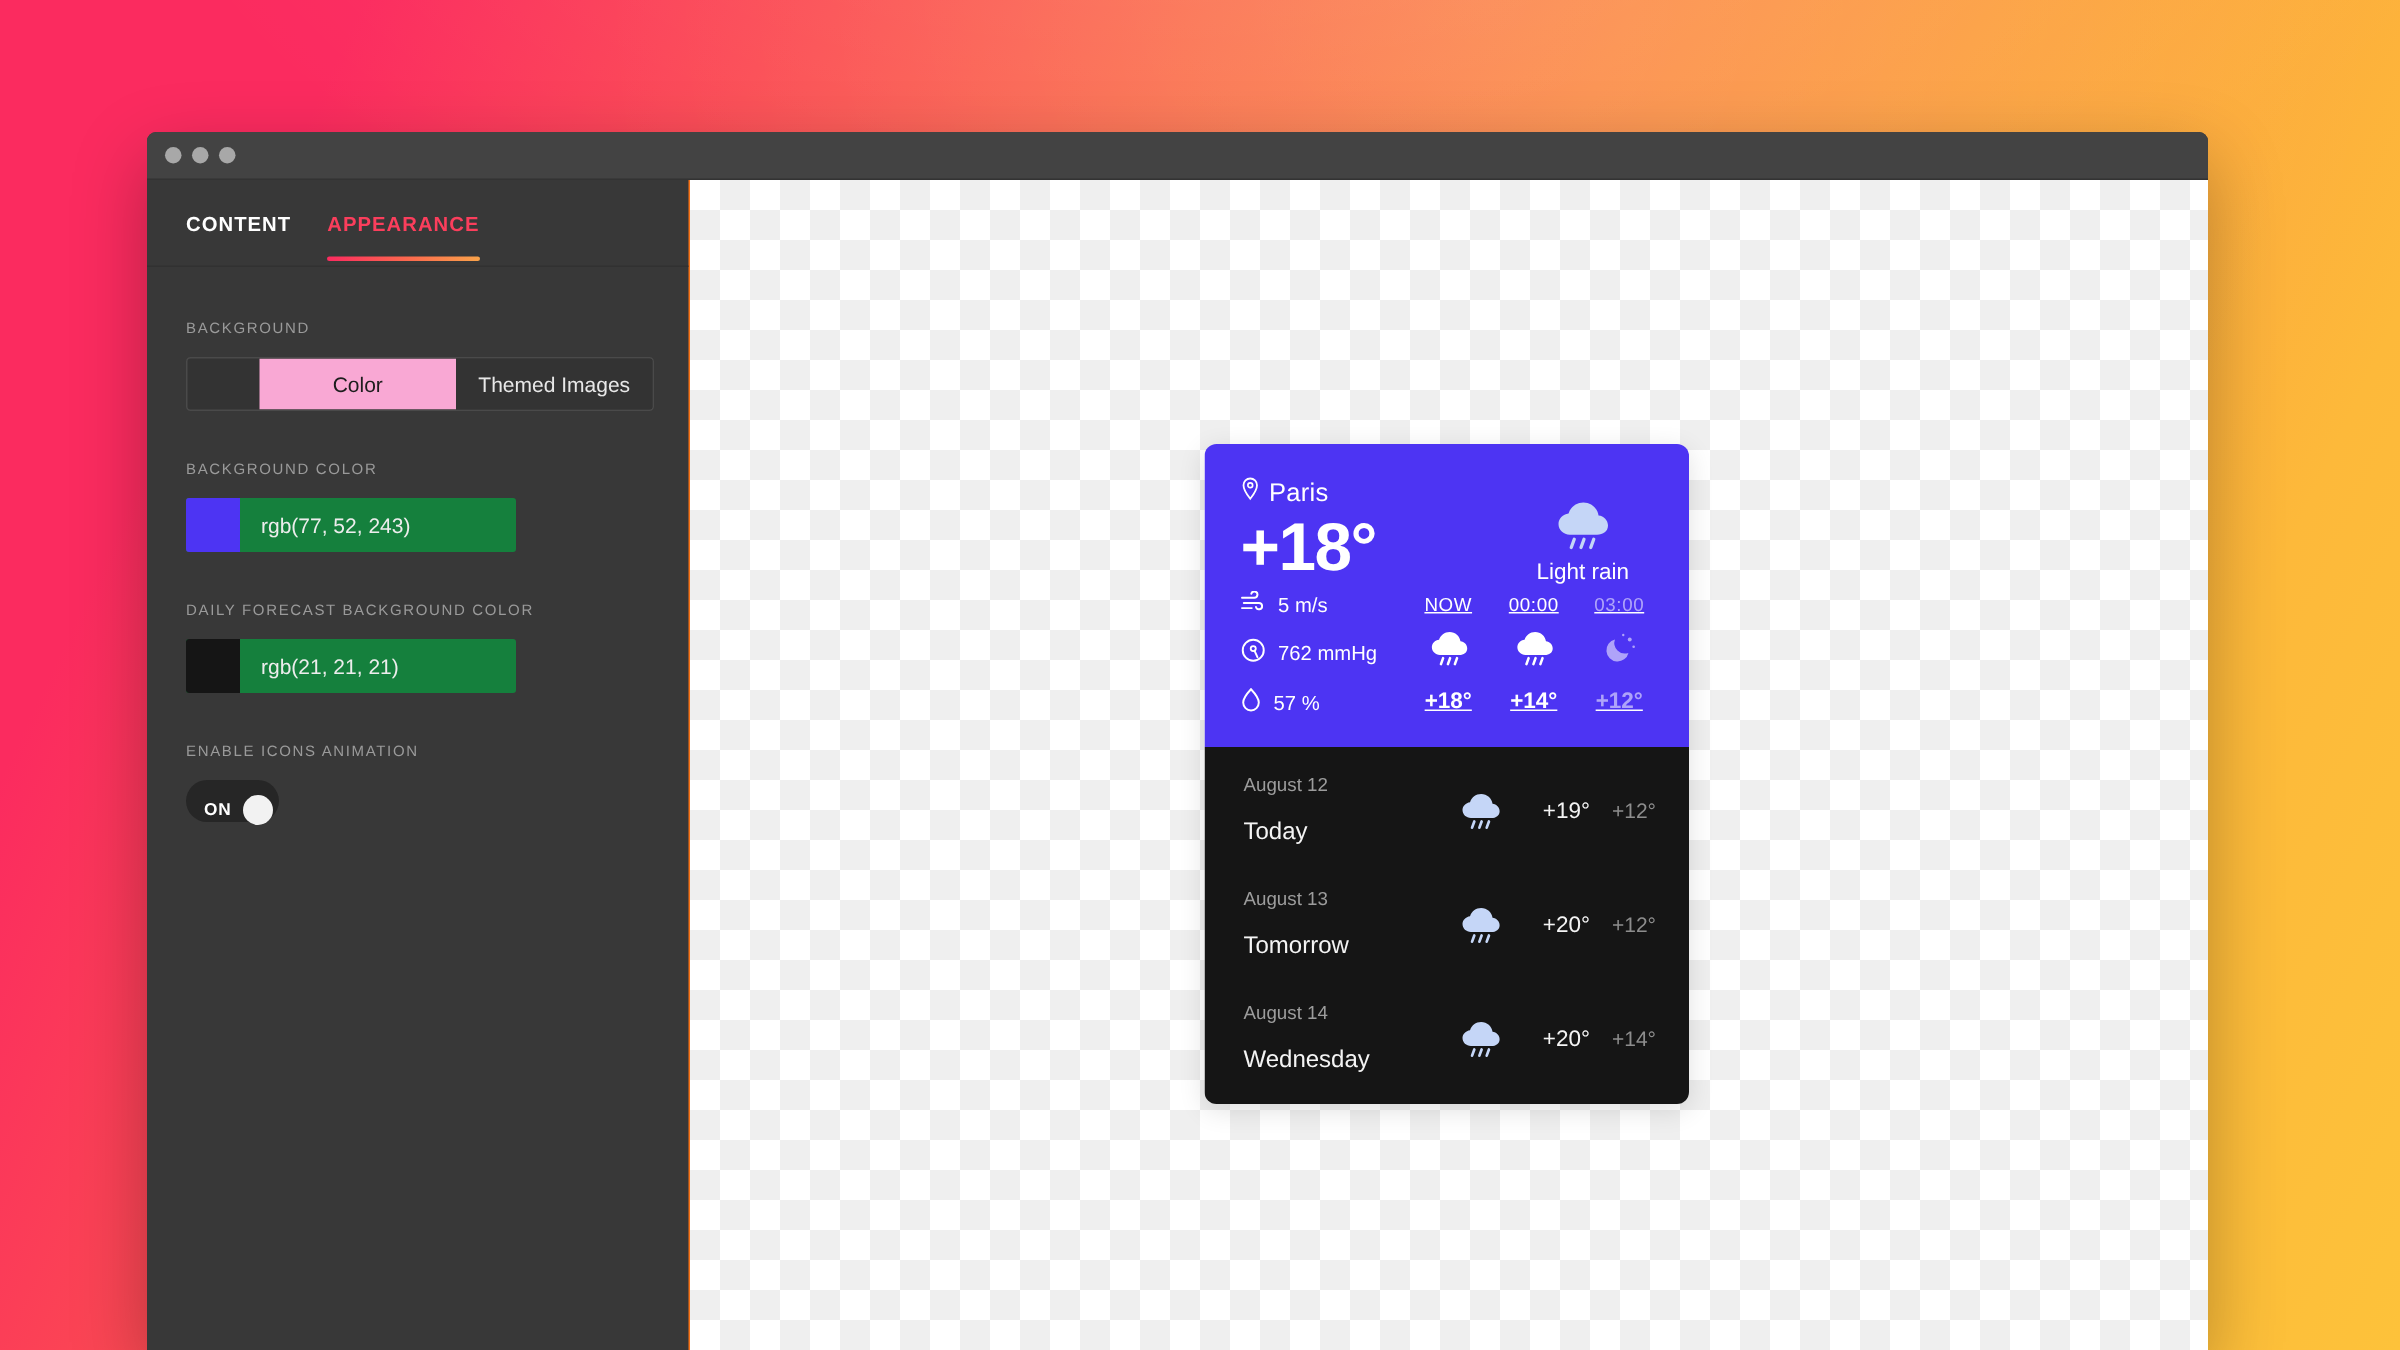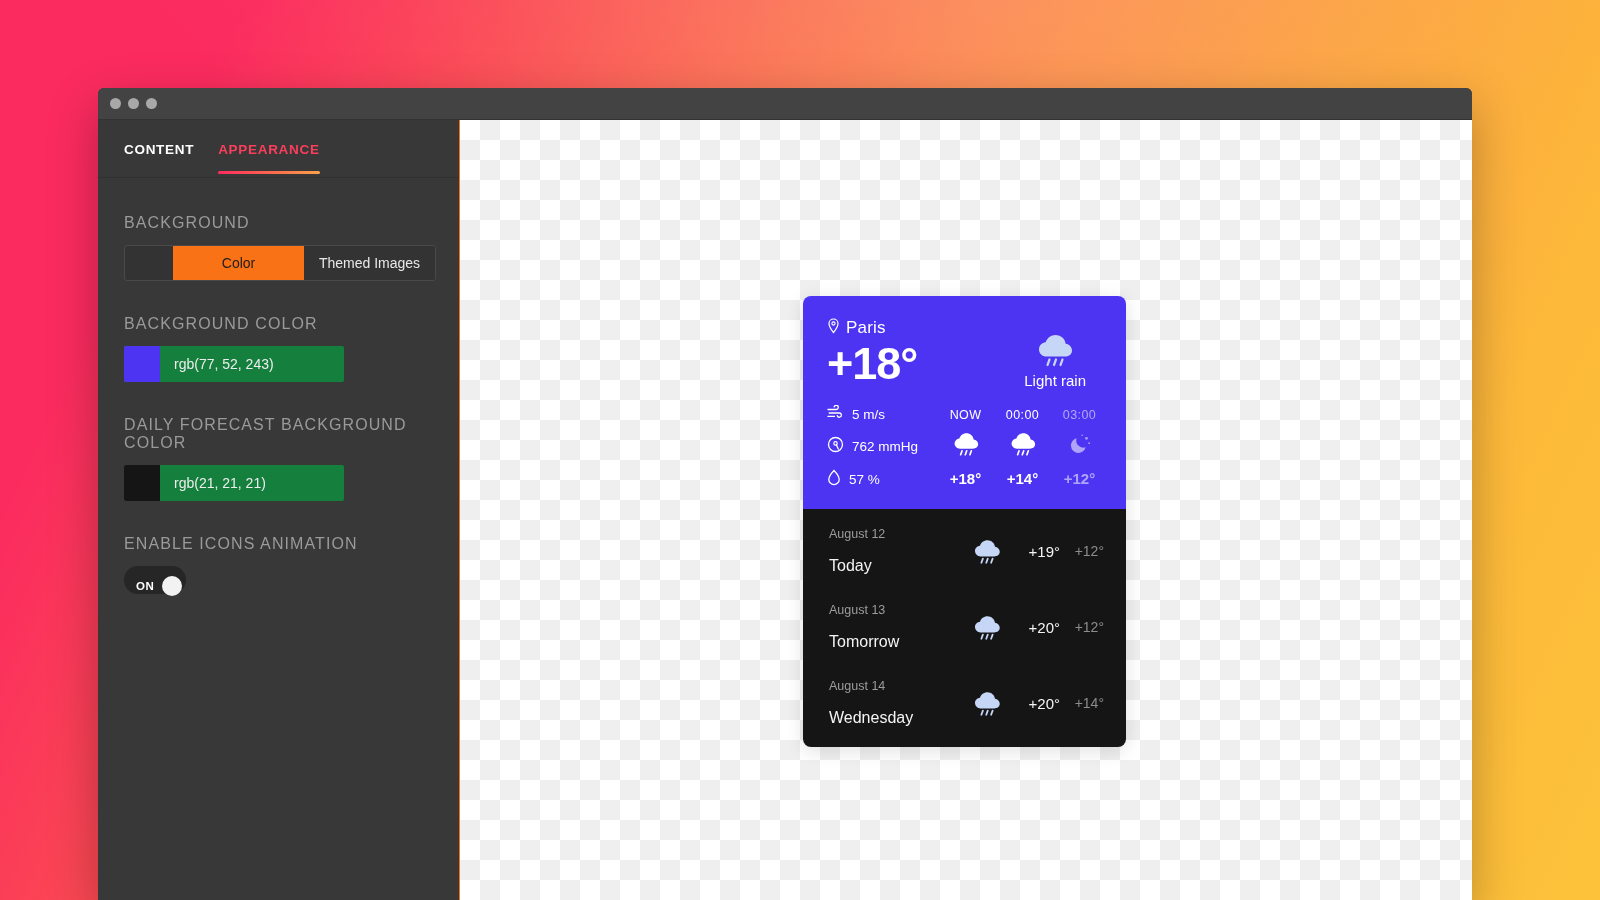--- a/index.html
+++ b/index.html
@@ -63,36 +63,36 @@
   }
   .tab.active { color:#fb3e5c; }
   .tab.active::after{
     content:""; position:absolute; left:0; right:0; bottom:0;
     height:3px; border-radius:2px;
     background:linear-gradient(90deg,#fb2b5f 0%, #fc6b4d 55%, #f9a34a 100%);
   }
 
   #settings { padding:36px 26px 0 26px; }
   .field-label {
-    font-size:16px; letter-spacing:1.1px; color:#9a9a9a;
+    font-size:10px; letter-spacing:1.1px; color:#9a9a9a;
     font-weight:normal; margin-bottom:13px; text-transform:uppercase;
   }
   .group { margin-bottom:34px; }
 
   
   .segmented {
     display:flex; width:312px; height:36px; border-radius:3px; overflow:hidden;
     background:#333333; border:1px solid #4a4a4a;
   }
   .seg {
     flex:1; display:flex; align-items:center; justify-content:center;
     font-size:14px; color:#e8e8e8; cursor:pointer;
     background:#333333; border:none; font-family:"Liberation Sans", sans-serif;
   }
-  .seg.selected { background:#f97316; color:#1d1d1d;margin-left:48px; }
+  .seg.selected { background:#f9a8d4; color:#1d1d1d;margin-left:48px; }
 
   
   .color-row {
     display:flex; align-items:stretch; width:220px; height:36px;
     background:#15803d; border-radius:2px; overflow:hidden;
   }
   .swatch { width:36px; flex:0 0 36px; }
   .color-text {
     flex:1; display:flex; align-items:center; padding-left:14px;
     font-size:14px; color:#ededed;
@@ -136,26 +136,26 @@
   .big-temp {
     font-size:45px; font-weight:bold; letter-spacing:-1px;
     margin-top:2px; line-height:1.05;
   }
   .cond-block {
     position:absolute; right:40px; top:36px;
     display:flex; flex-direction:column; align-items:center; gap:0;
   }
   .cond-text { font-size:15px; color:#ffffff; }
 
-  .metrics-row { display:flex; margin-top:18px; }
+  .metrics-row { display:flex; margin-top:6px; }
   .metrics-col { width:110px; flex:0 0 110px; display:flex; flex-direction:column; gap:13px; }
   .metric { display:flex; align-items:center; gap:8px; font-size:13.5px; color:#ffffff; }
   .metric svg { flex:0 0 auto; }
 
-  .hours-wrap { flex:1; display:flex; align-items:center; overflow:hidden; position:relative; }
+  .hours-wrap { flex:1; display:flex; align-items:center; overflow:hidden; position:relative;text-decoration:underline; }
   .hours { display:flex; gap:0; flex:1; }
   .hour {
     width:57px; flex:0 0 57px; display:flex; flex-direction:column;
     align-items:center; gap:9px;
   }
   .hour-label { font-size:12.5px; color:#ffffff; letter-spacing:0.4px; }
   .hour-temp { font-size:15px; font-weight:bold; color:#ffffff; }
   .hour.faded .hour-label,
   .hour.faded .hour-temp { color:rgba(255,255,255,0.55); }
   .hour.faded svg { opacity:0.55; }

